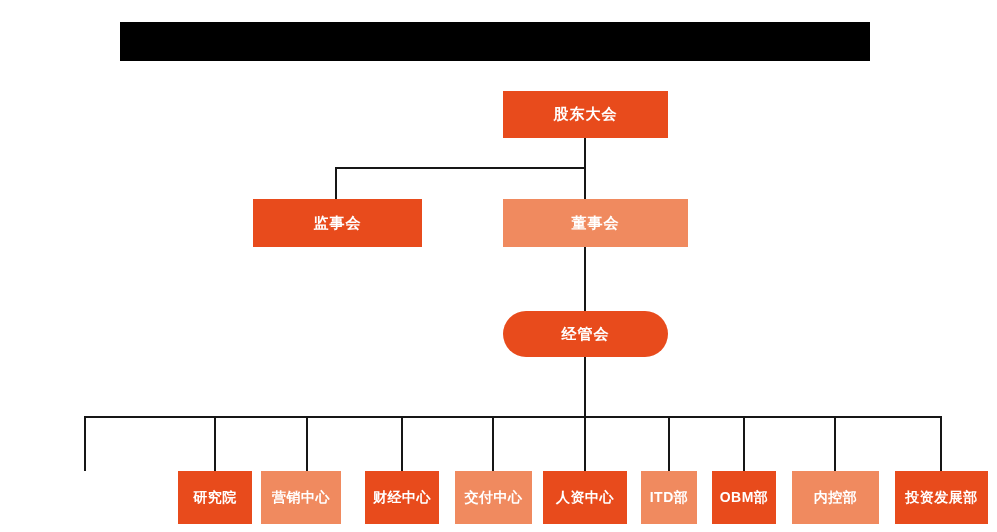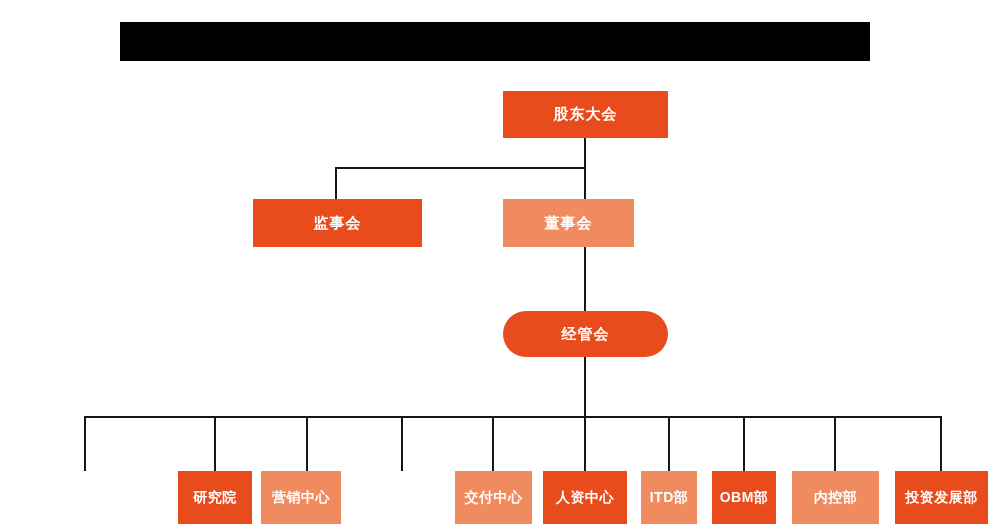--- a/index.html
+++ b/index.html
@@ -28,21 +28,21 @@
     letter-spacing: 1px;
     text-align: center;
     box-sizing: border-box;
   }
   .node.dark  { background: #E84B1C; }
   .node.light { background: #F08A5F; }
 
   
   .n-top   { left: 503px; top:  91px; width: 165px; height: 47px; }
   .n-sup   { left: 253px; top: 199px; width: 169px; height: 48px; }
-  .n-board { left: 503px; top: 199px; width: 131px; height: 48px; }
+  .n-board { left: 503px; top: 199px; width: 185px; height: 48px; }
   .n-mgmt  { left: 503px; top: 311px; width: 165px; height: 46px; border-radius: 23px; }
 
   
   .dept { top: 471px; height: 53px; font-size: 14px; letter-spacing: 0.5px; }
   .d1  { left:   4px; width: 161px; font-size: 12px; line-height: 1.45; letter-spacing: 0; padding: 0 5px; }
   .d2  { left: 178px; width:  74px; }
   .d3  { left: 261px; width:  80px; }
   .d4  { left: 365px; width:  74px; }
   .d5  { left: 455px; width:  77px; }
   .d6  { left: 543px; width:  84px; }
@@ -98,20 +98,21 @@
   <div class="line v drop dr9"></div>
   <div class="line v drop dr10"></div>
 
   <div class="node dark n-top">股东大会</div>
   <div class="node dark n-sup">监事会</div>
   <div class="node light n-board">董事会</div>
   <div class="node dark n-mgmt">经管会</div>
 
   <div class="node dark dept d2">研究院</div>
   <div class="node light dept d3">营销中心</div>
+  <div class="node dark dept d4">财经中心</div>
   <div class="node light dept d5">交付中心</div>
   <div class="node dark dept d6">人资中心</div>
   <div class="node light dept d7">ITD部</div>
   <div class="node dark dept d8">OBM部</div>
   <div class="node light dept d9">内控部</div>
   <div class="node dark dept d10">投资发展部</div>
 
 </div>
 
 </body></html>

